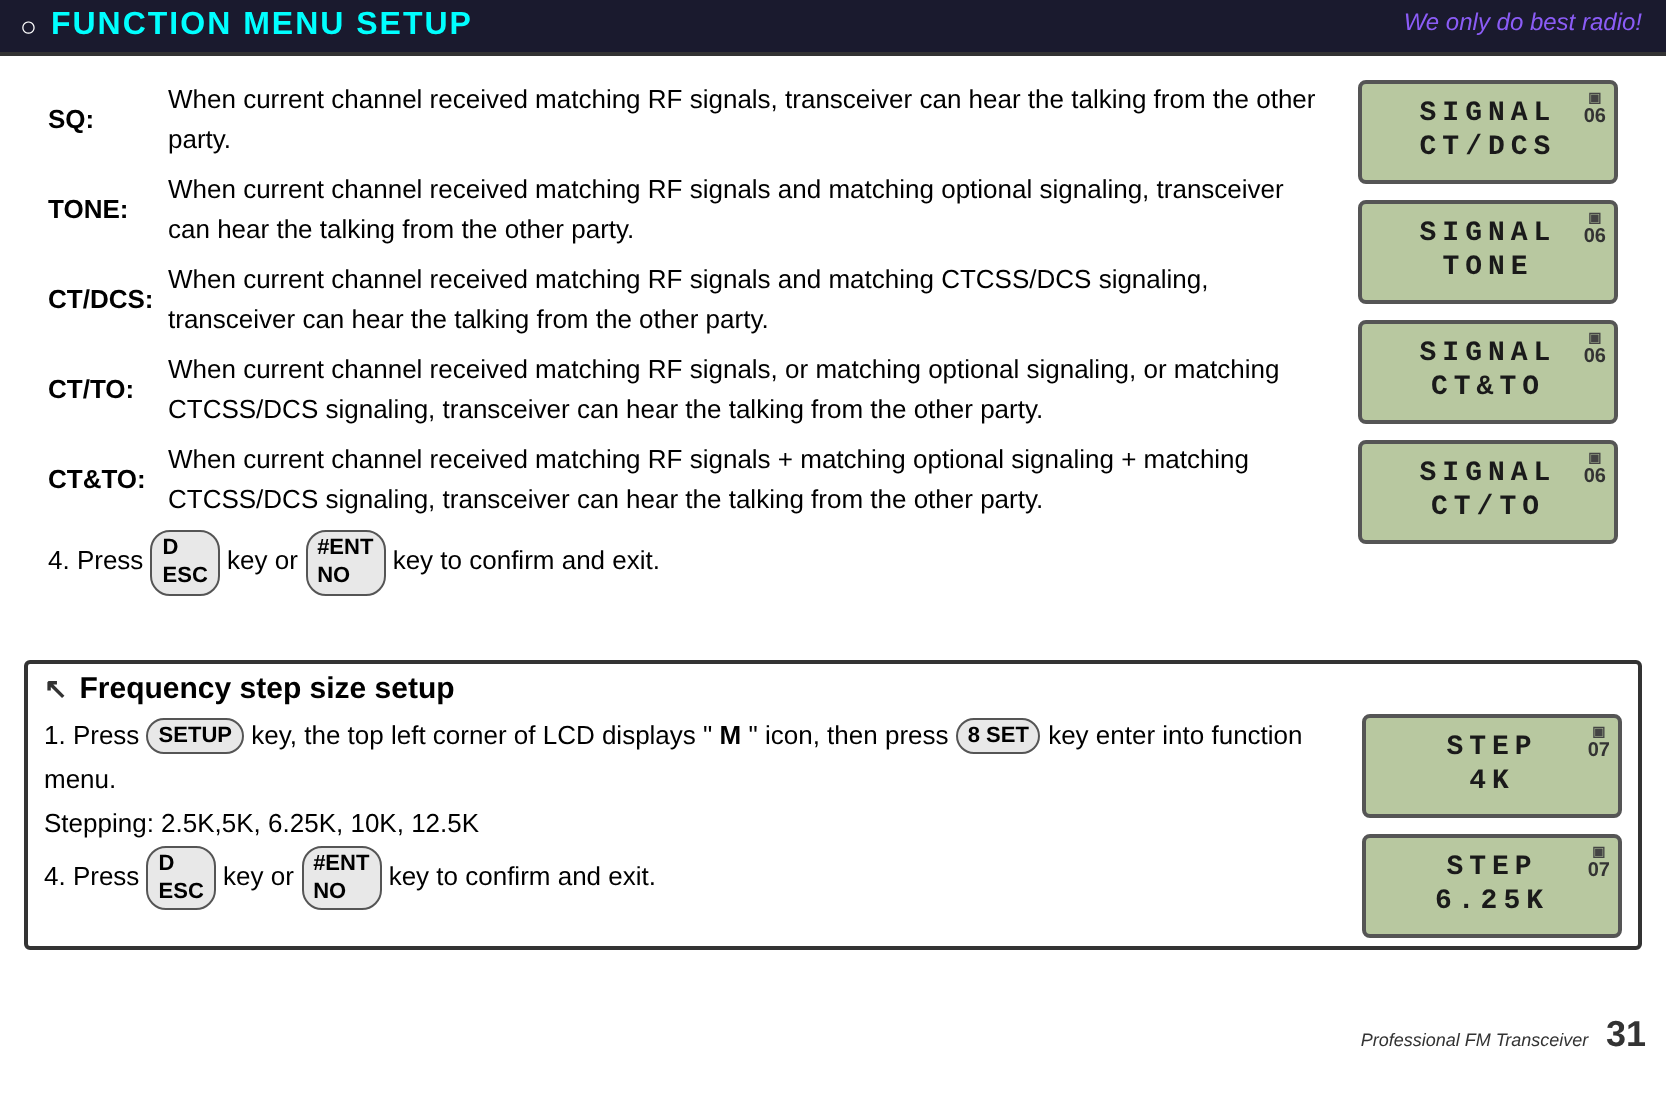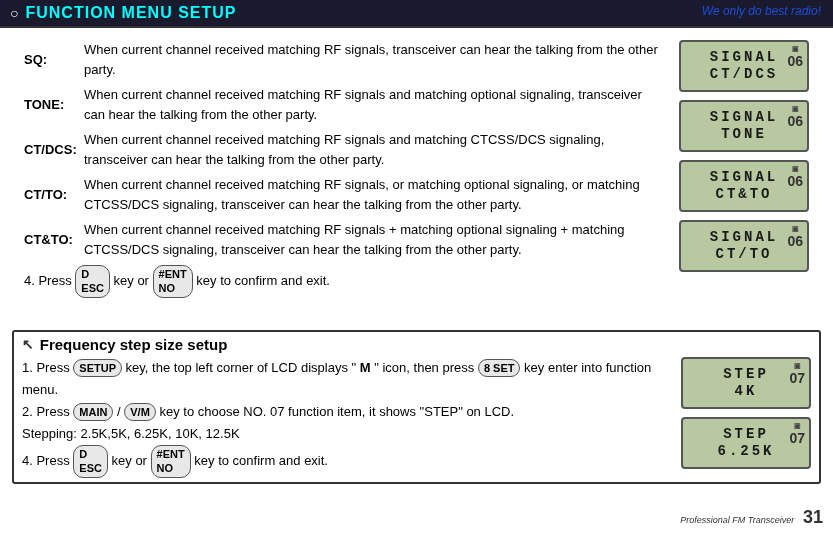--- a/index.html
+++ b/index.html
@@ -31,21 +31,21 @@
       font-size: 14px;
     }
 
     
     .tagline {
       position: absolute;
       top: 4px;
       right: 12px;
       font-style: italic;
       font-size: 12px;
-      color: #1d4ed8;
+      color: #8b5cf6;
     }
 
     
     .content {
       display: flex;
       padding: 8px 12px;
       gap: 10px;
     }
 
     
@@ -109,21 +109,21 @@
       color: #333;
       display: flex;
       flex-direction: column;
       align-items: center;
     }
     .lcd-corner .lcd-icon {
       font-size: 7px;
       color: #444;
     }
     .lcd-corner .lcd-num {
-      font-size: 14px;
+      font-size: 10px;
       font-weight: bold;
     }
 
     .lcd-line {
       line-height: 1.2;
       text-align: left;
     }
 
     
     .press-line {
@@ -307,27 +307,20 @@
         <div>
           <span>1. Press </span>
           <span class="key-btn">SETUP</span>
           <span> key, the top left corner of LCD displays "</span>
           <span style="font-weight:bold;">M</span>
           <span>" icon, then press </span>
           <span class="key-btn">8 SET</span>
           <span> key enter into function menu.</span>
         </div>
 
-        <div>
-          <span>2. Press </span>
-          <span class="key-btn">MAIN</span>
-          <span>/</span>
-          <span class="key-btn">V/M</span>
-          <span> key to choose NO. 07 function item, it shows "STEP" on LCD.</span>
-        </div>
 
 
         <div>
           <span>Stepping:  2.5K,5K, 6.25K, 10K, 12.5K</span>
         </div>
 
         <div>
           <span>4. Press </span>
           <span class="key-btn">D<br>ESC</span>
           <span> key or </span>

